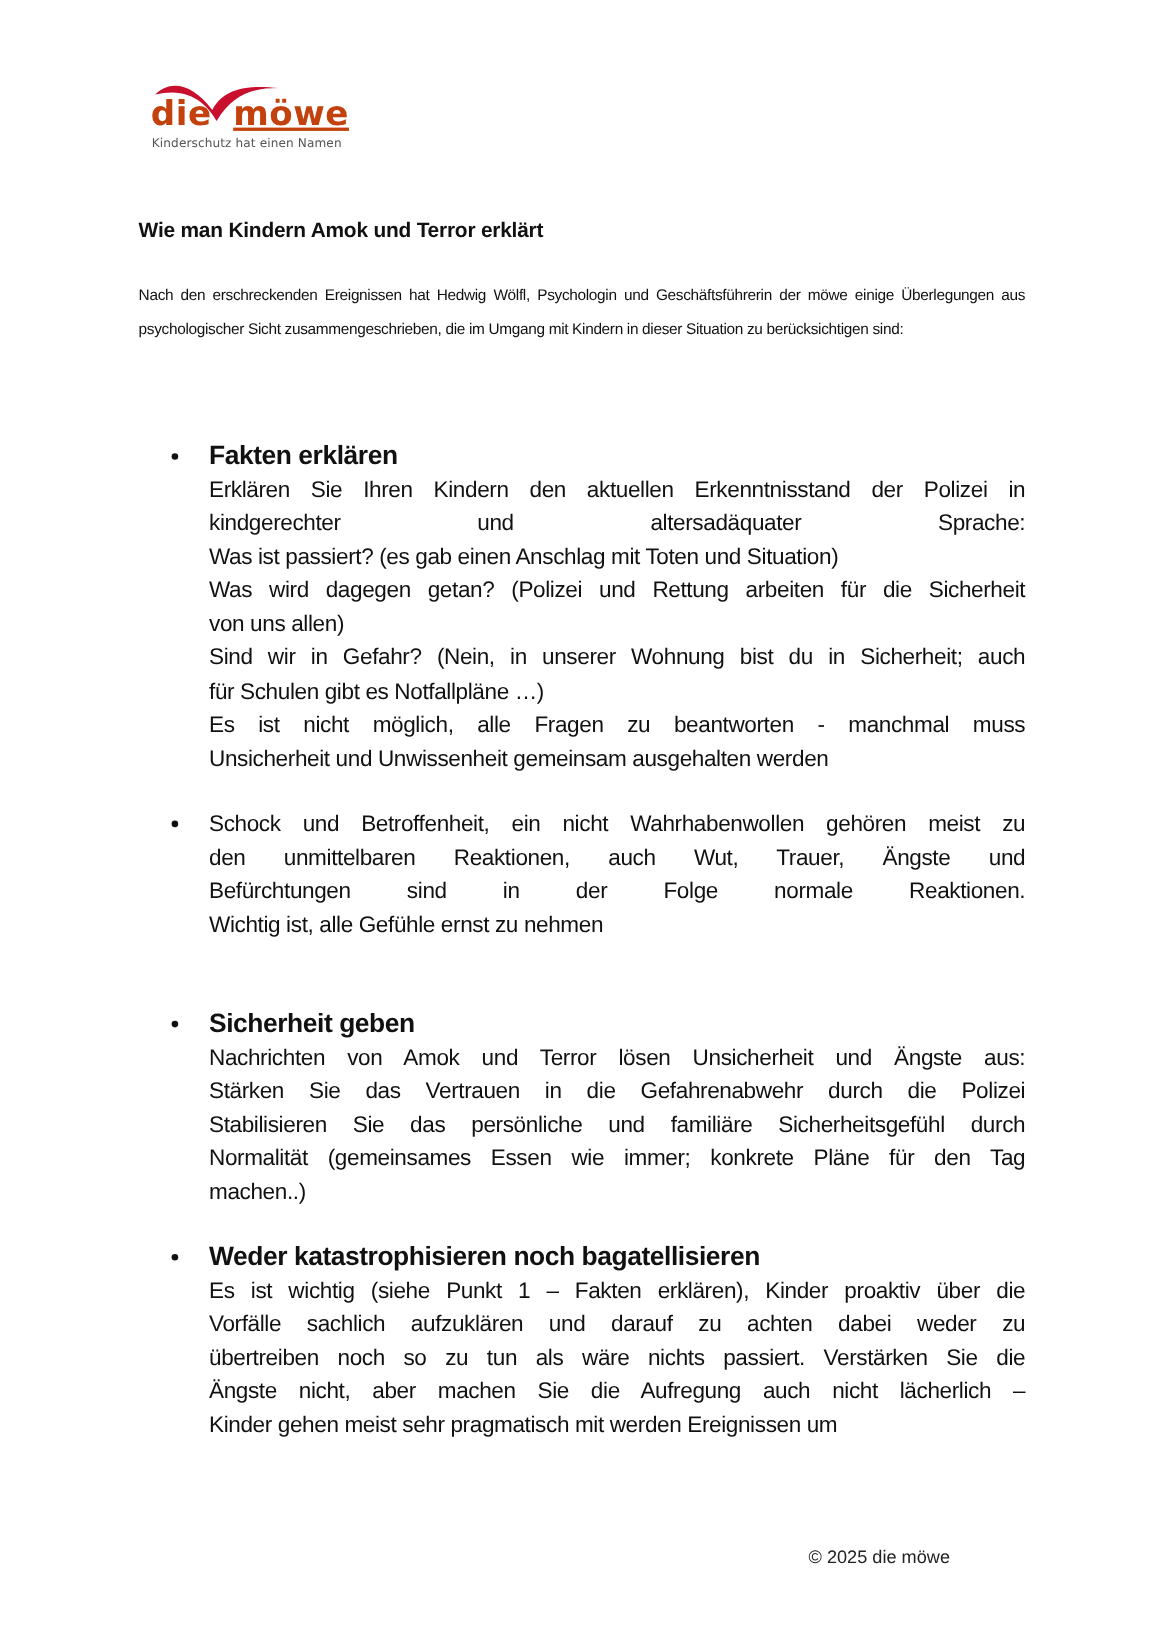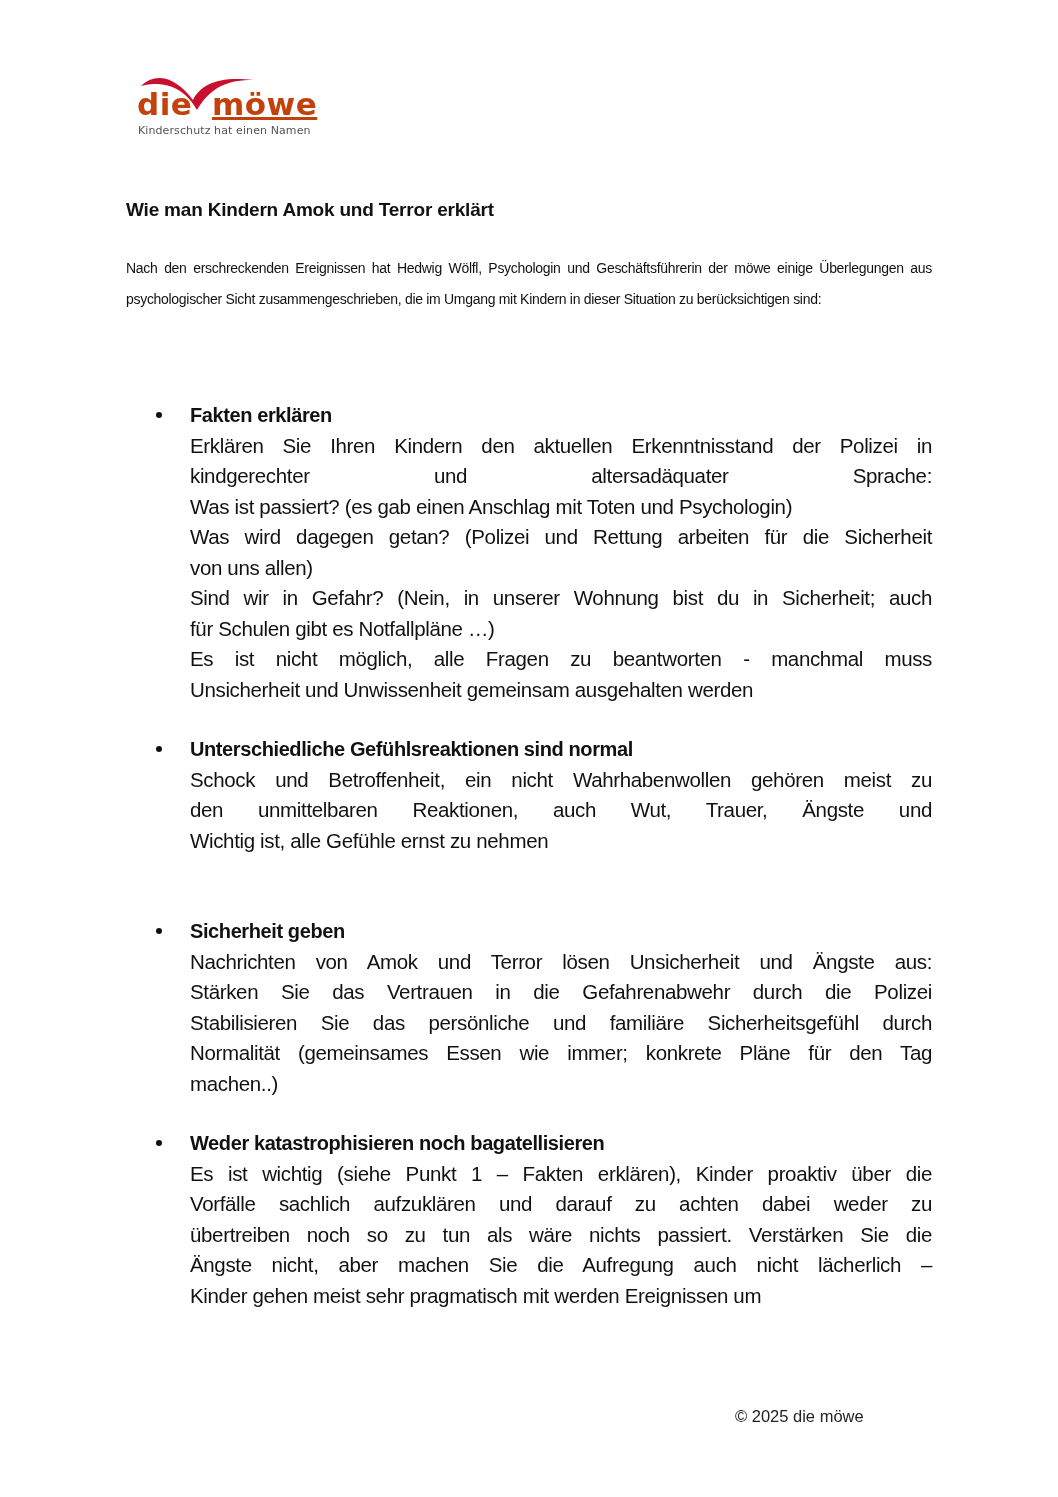--- a/index.html
+++ b/index.html
@@ -26,21 +26,21 @@
     .intro {
       position: absolute; left: 126px; top: 253px; width: 806px; font-size: 14px; line-height: 30.5px;
       text-align: justify; font-family: "Liberation Sans Narrow", "Liberation Sans", sans-serif;
       letter-spacing: -0.3px;
     }
     .section { position: absolute; left: 150px; width: 782px; }
     .bullet {
       position: absolute; left: 6px; top: 12px; width: 6px; height: 6px; border-radius: 50%; background: #111;
     }
     .section-head {
-      margin-left: 40px; font-weight: bold; font-size: 20px; line-height: 30.5px; letter-spacing: -0.4px;
+      margin-left: 40px; font-weight: bold; font-size: 24px; line-height: 30.5px; letter-spacing: -0.4px;
     }
     .section-body {
       margin-left: 40px; font-size: 20.5px; line-height: 30.5px; text-align: justify;
       letter-spacing: -0.35px;
     }
     .line { display: block; }
     .line.justify { text-align-last: justify; }
     .footer {
       position: absolute; left: 735px; top: 1407px; font-size: 16.5px; color: #222;
     }
@@ -60,36 +60,36 @@
 <div class="title">Wie man Kindern Amok und Terror erklärt</div>
 
 <div class="intro">Nach den erschreckenden Ereignissen hat Hedwig Wölfl, Psychologin und Geschäftsführerin der möwe einige Überlegungen aus psychologischer Sicht zusammengeschrieben, die im Umgang mit Kindern in dieser Situation zu berücksichtigen sind:</div>
 
 <div class="section" style="top:400px;">
   <span class="bullet"></span>
   <div class="section-head">Fakten erklären</div>
   <div class="section-body">
     <span class="line justify">Erklären Sie Ihren Kindern den aktuellen Erkenntnisstand der Polizei in</span>
     <span class="line justify">kindgerechter und altersadäquater Sprache:</span>
-    <span class="line">Was ist passiert? (es gab einen Anschlag mit Toten und Psychologin)</span>
+    <span class="line">Was ist passiert? (es gab einen Anschlag mit Toten und Situation)</span>
     <span class="line justify">Was wird dagegen getan? (Polizei und Rettung arbeiten für die Sicherheit</span>
     <span class="line">von uns allen)</span>
     <span class="line justify">Sind wir in Gefahr? (Nein, in unserer Wohnung bist du in Sicherheit; auch</span>
     <span class="line">für Schulen gibt es Notfallpläne …)</span>
     <span class="line justify">Es ist nicht möglich, alle Fragen zu beantworten - manchmal muss</span>
     <span class="line">Unsicherheit und Unwissenheit gemeinsam ausgehalten werden</span>
   </div>
 </div>
 
 <div class="section" style="top:734px;">
   <span class="bullet"></span>
-  <div class="section-head">Unterschiedliche Gefühlsreaktionen sind normal</div>
   <div class="section-body">
     <span class="line justify">Schock und Betroffenheit, ein nicht Wahrhabenwollen gehören meist zu</span>
     <span class="line justify">den unmittelbaren Reaktionen, auch Wut, Trauer, Ängste und</span>
+    <span class="line justify">Befürchtungen sind in der Folge normale Reaktionen.</span>
     <span class="line">Wichtig ist, alle Gefühle ernst zu nehmen</span>
   </div>
 </div>
 
 <div class="section" style="top:916px;">
   <span class="bullet"></span>
   <div class="section-head">Sicherheit geben</div>
   <div class="section-body">
     <span class="line justify">Nachrichten von Amok und Terror lösen Unsicherheit und Ängste aus:</span>
     <span class="line justify">Stärken Sie das Vertrauen in die Gefahrenabwehr durch die Polizei</span>

